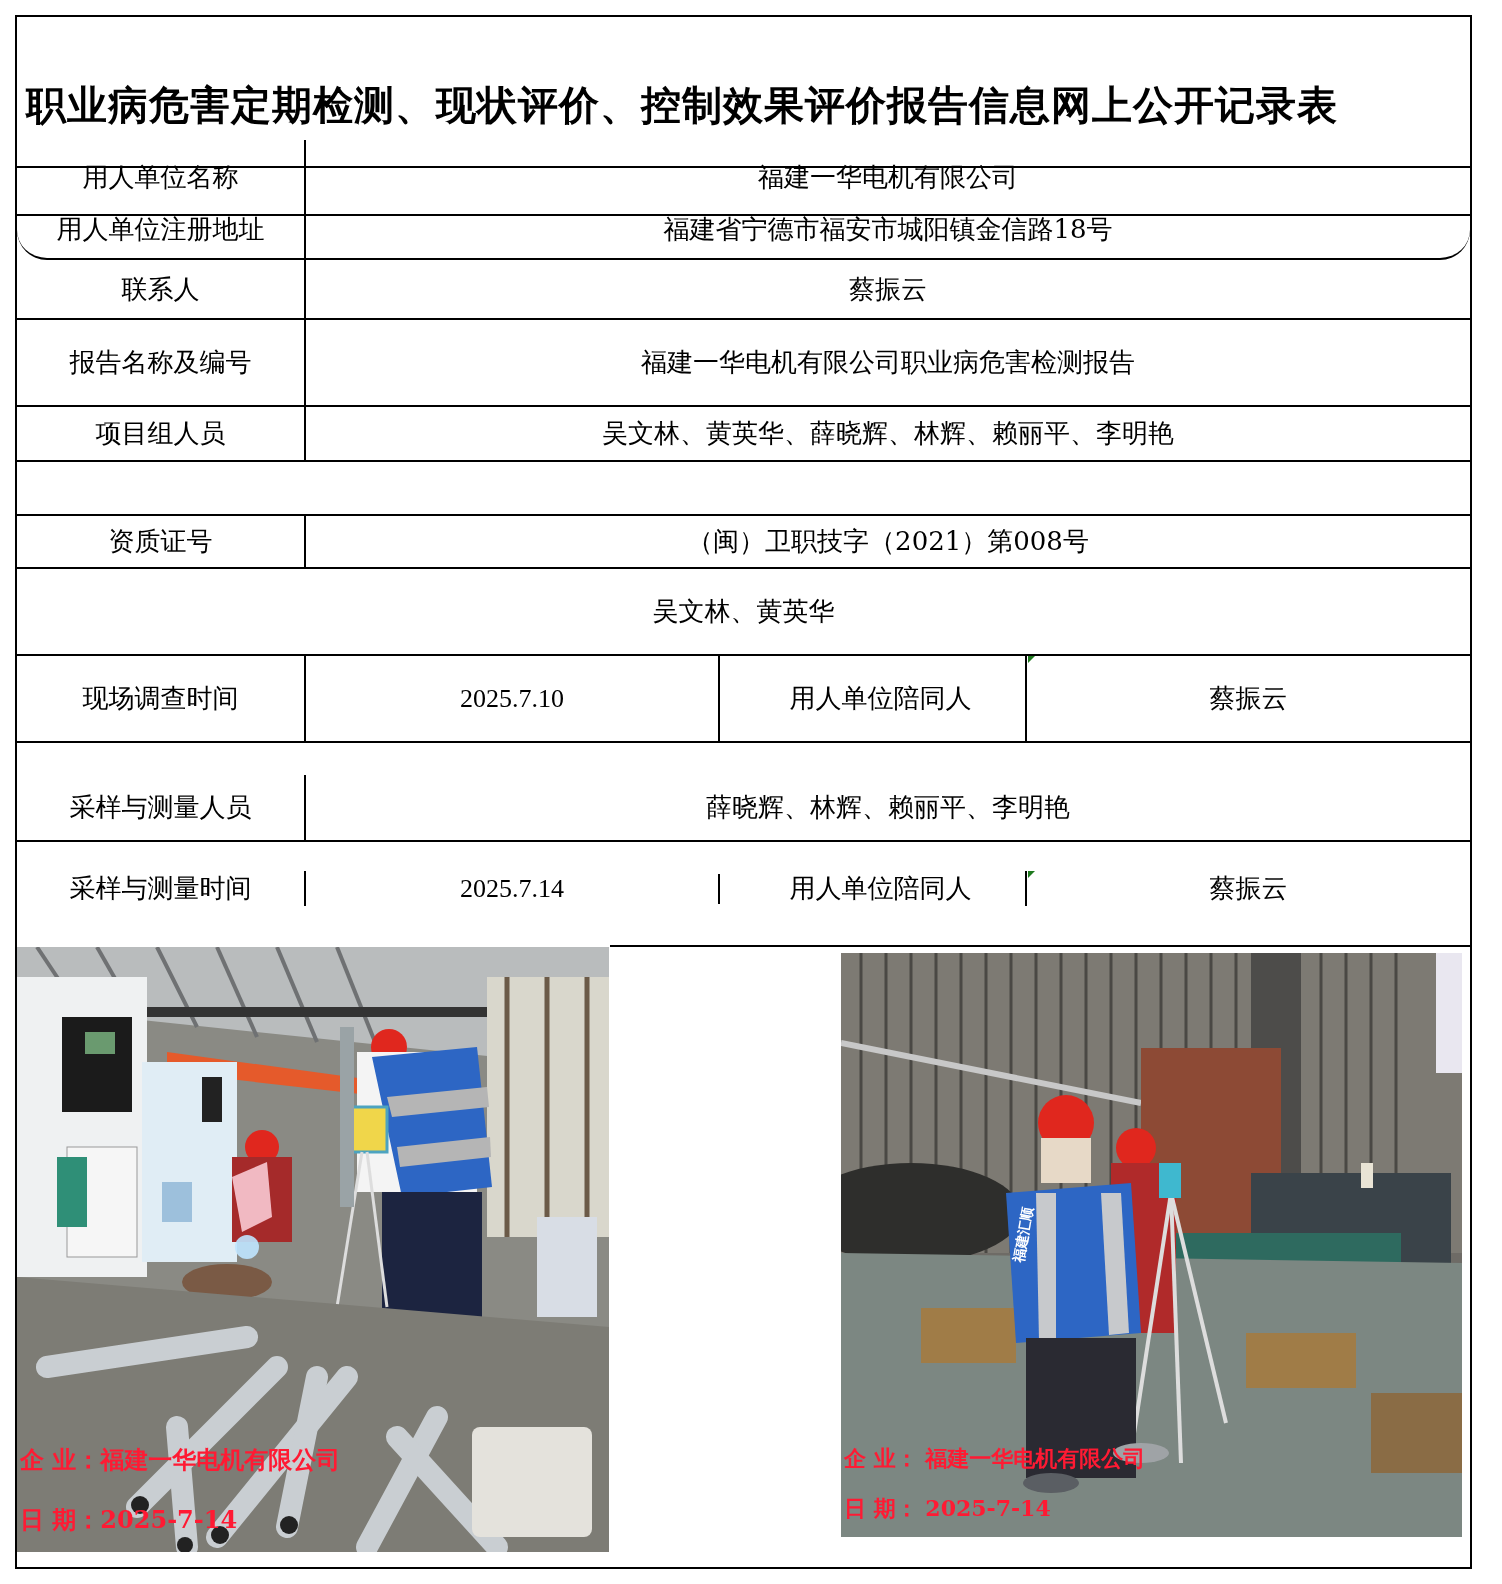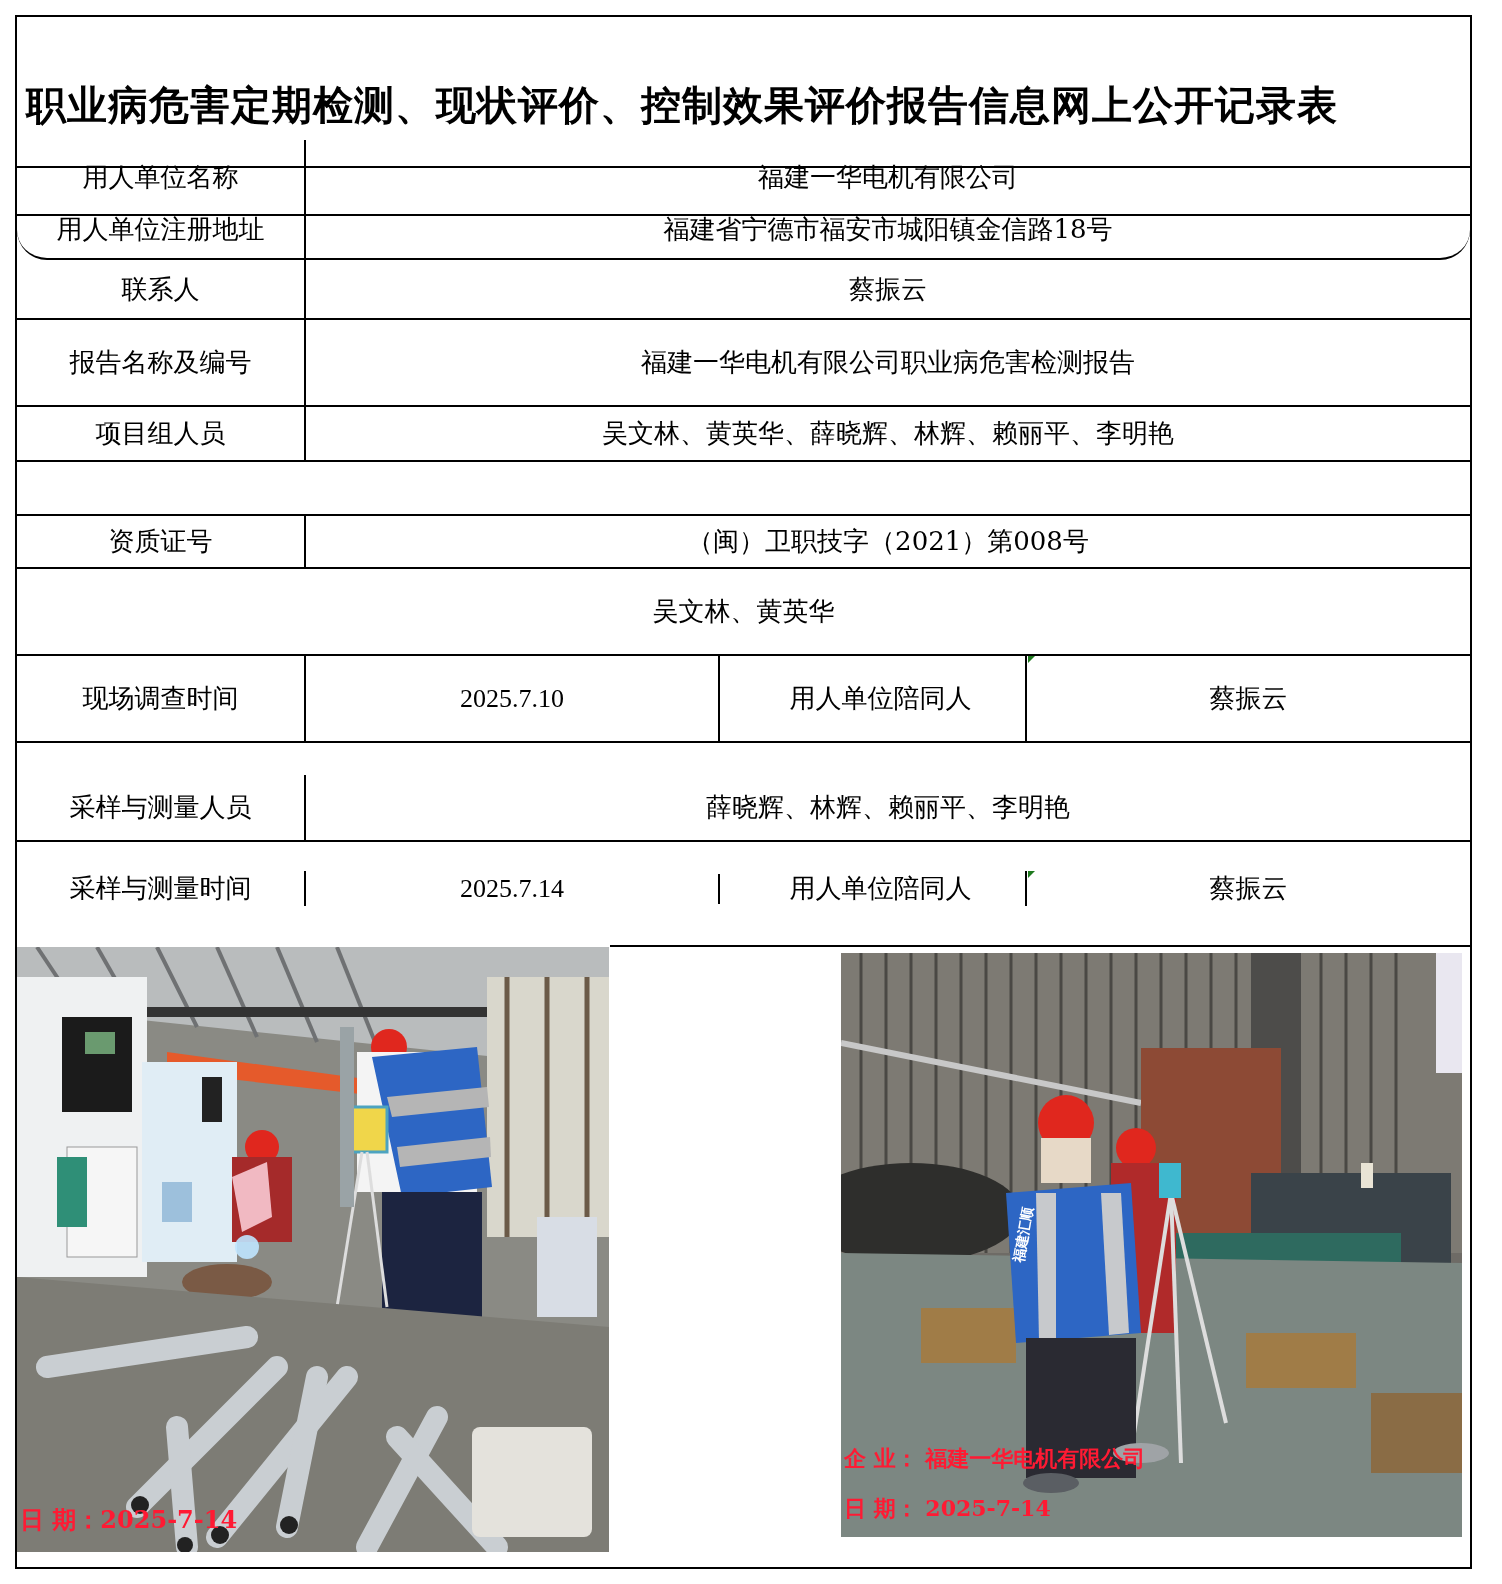--- a/index.html
+++ b/index.html
@@ -168,20 +168,21 @@
       </g>
       <g fill="#222">
         <circle cx="123" cy="558" r="9"></circle>
           <circle cx="203" cy="588" r="9"></circle>
         <circle cx="272" cy="578" r="9"></circle>
           <circle cx="168" cy="598" r="8"></circle>
       </g>
 
       <rect x="455" y="480" width="120" height="110" fill="#e4e2dc" rx="8"></rect>
     </svg>
+    <div class="wm" style="left:3px;top:497px;font-size:24px;">企 业：福建一华电机有限公司</div>
     <div class="wm" style="left:3px;top:557px;font-size:24px;">日 期：2025-7-14</div>
   </div>
 
   <div class="photo" style="left:824px;top:936px;width:621px;height:584px;">
     <svg width="621" height="584" viewBox="0 0 621 584">
       <rect width="621" height="584" fill="#6e6b66"></rect>
 
       <rect x="0" y="0" width="621" height="300" fill="#7d7a73"></rect>
       <g stroke="#4a4844" stroke-width="3">
         <line x1="20" y1="0" x2="20" y2="300"></line>

